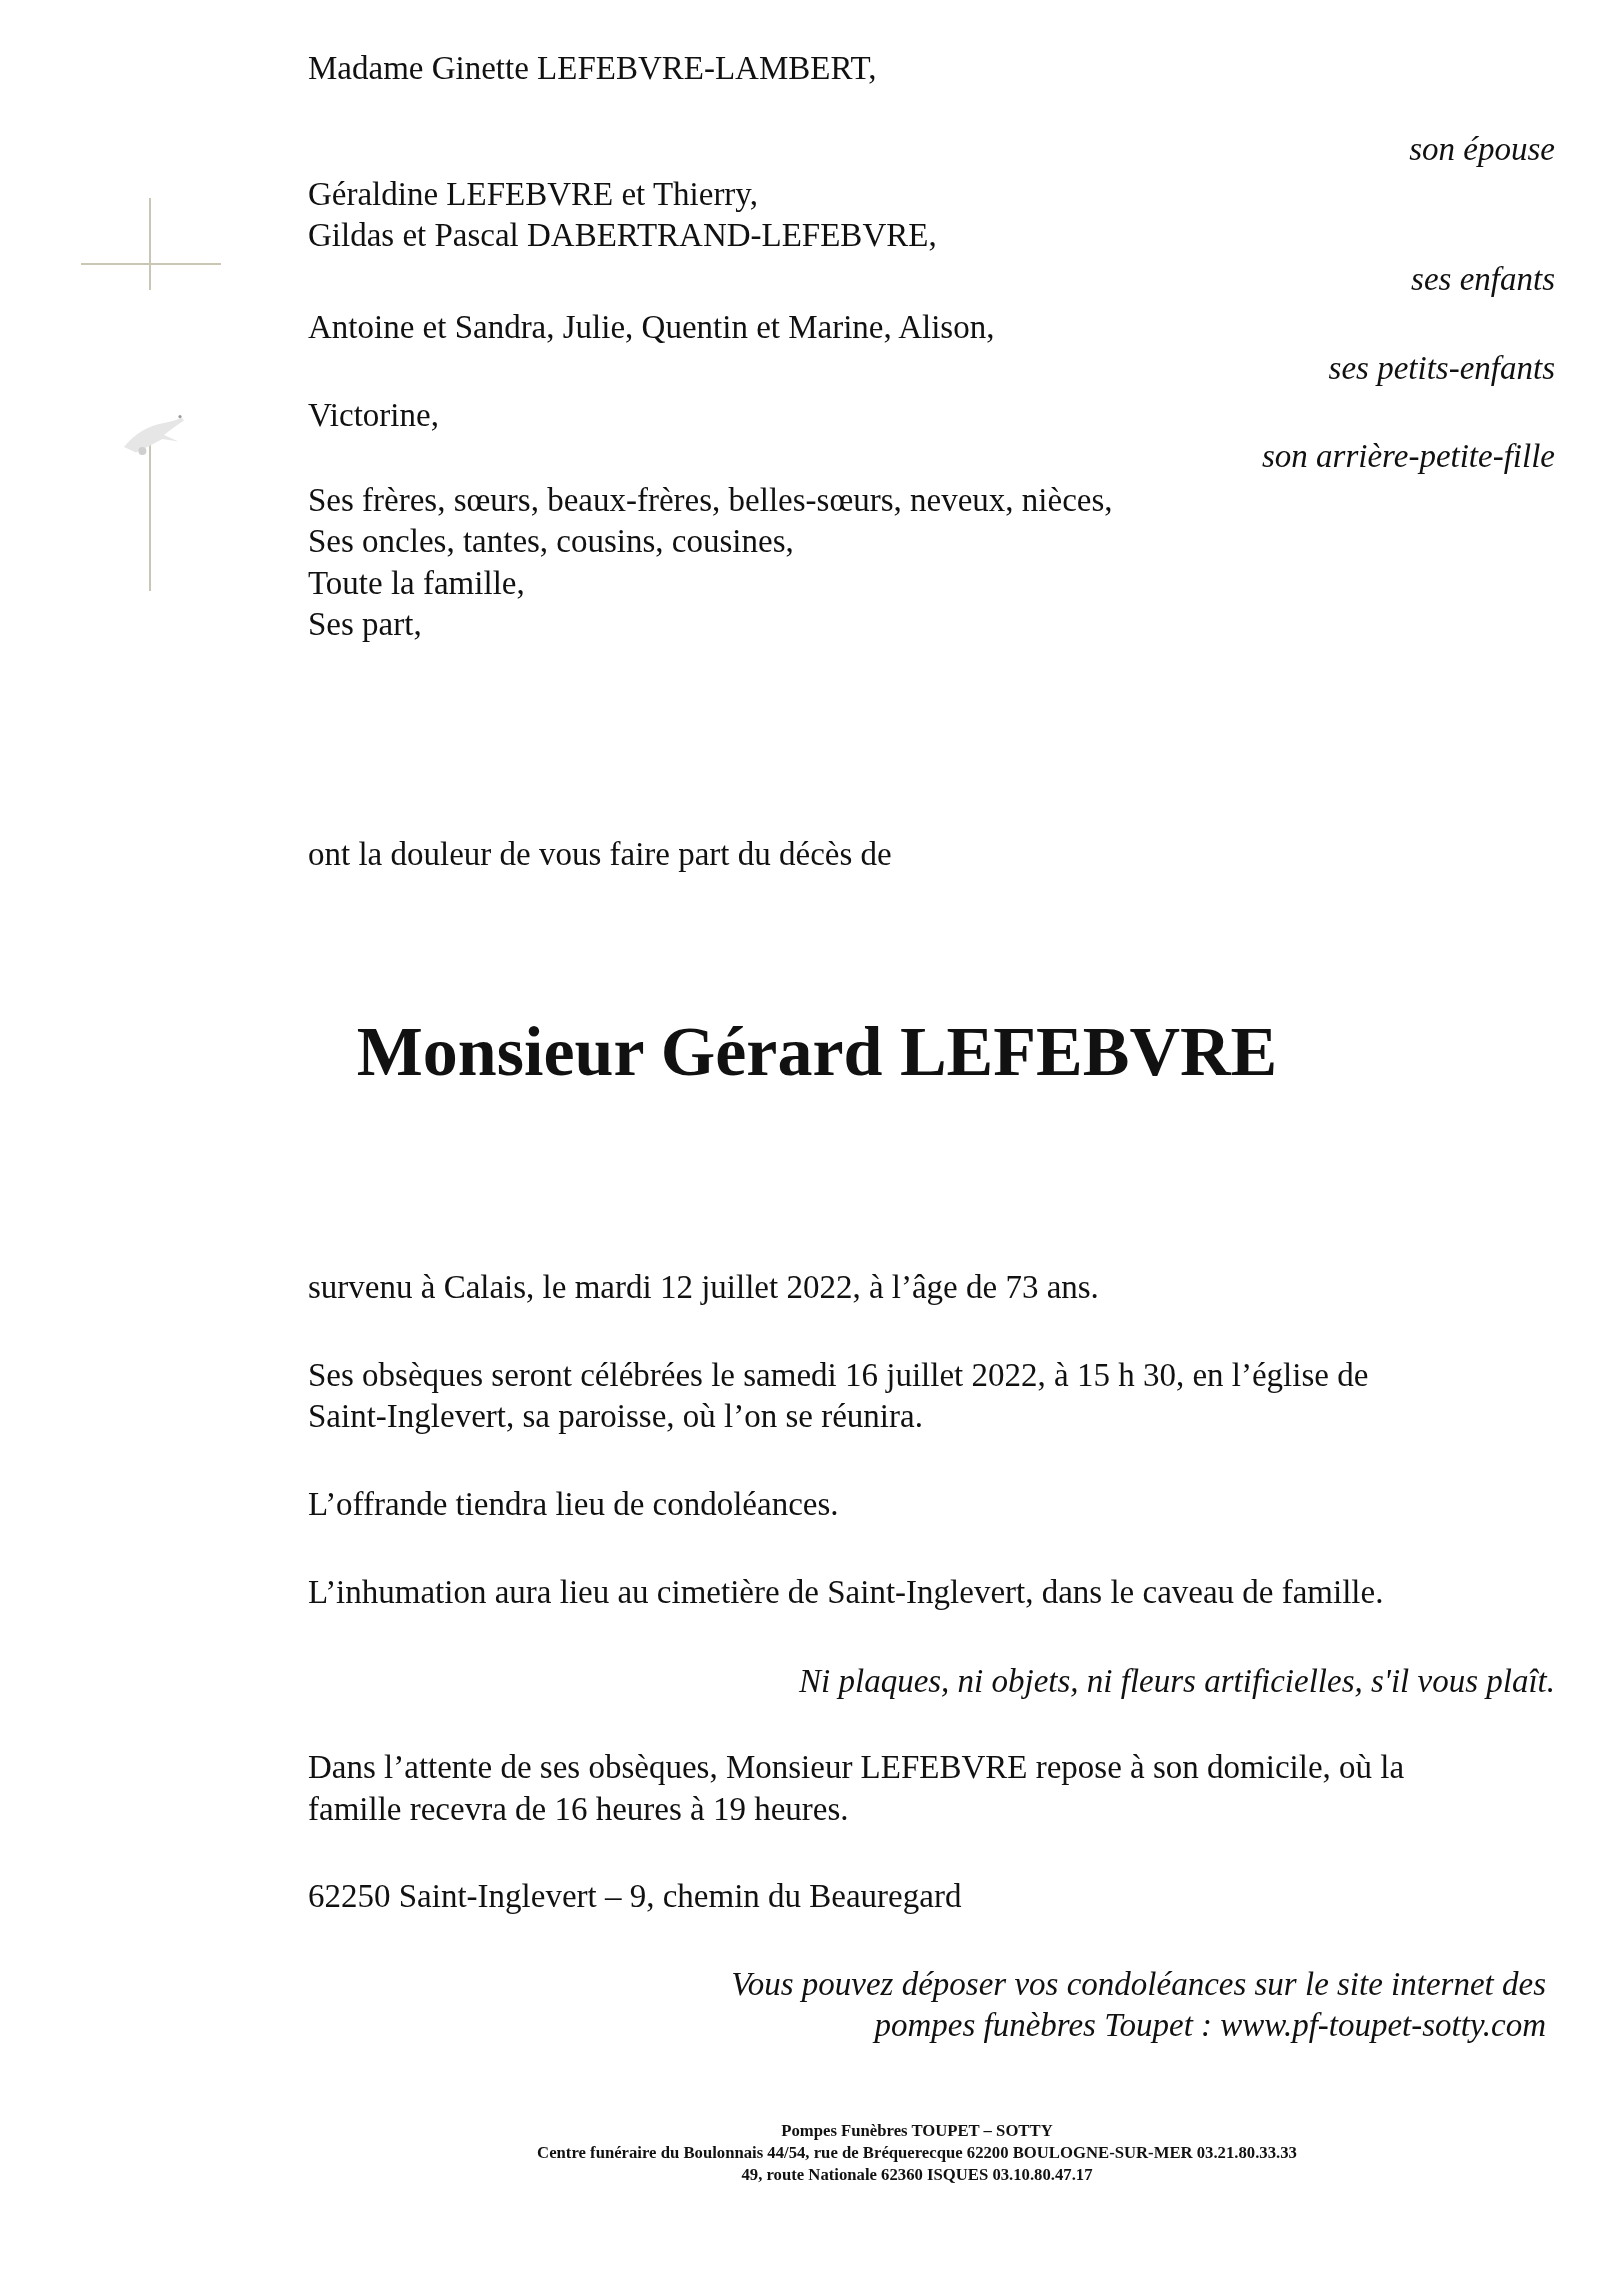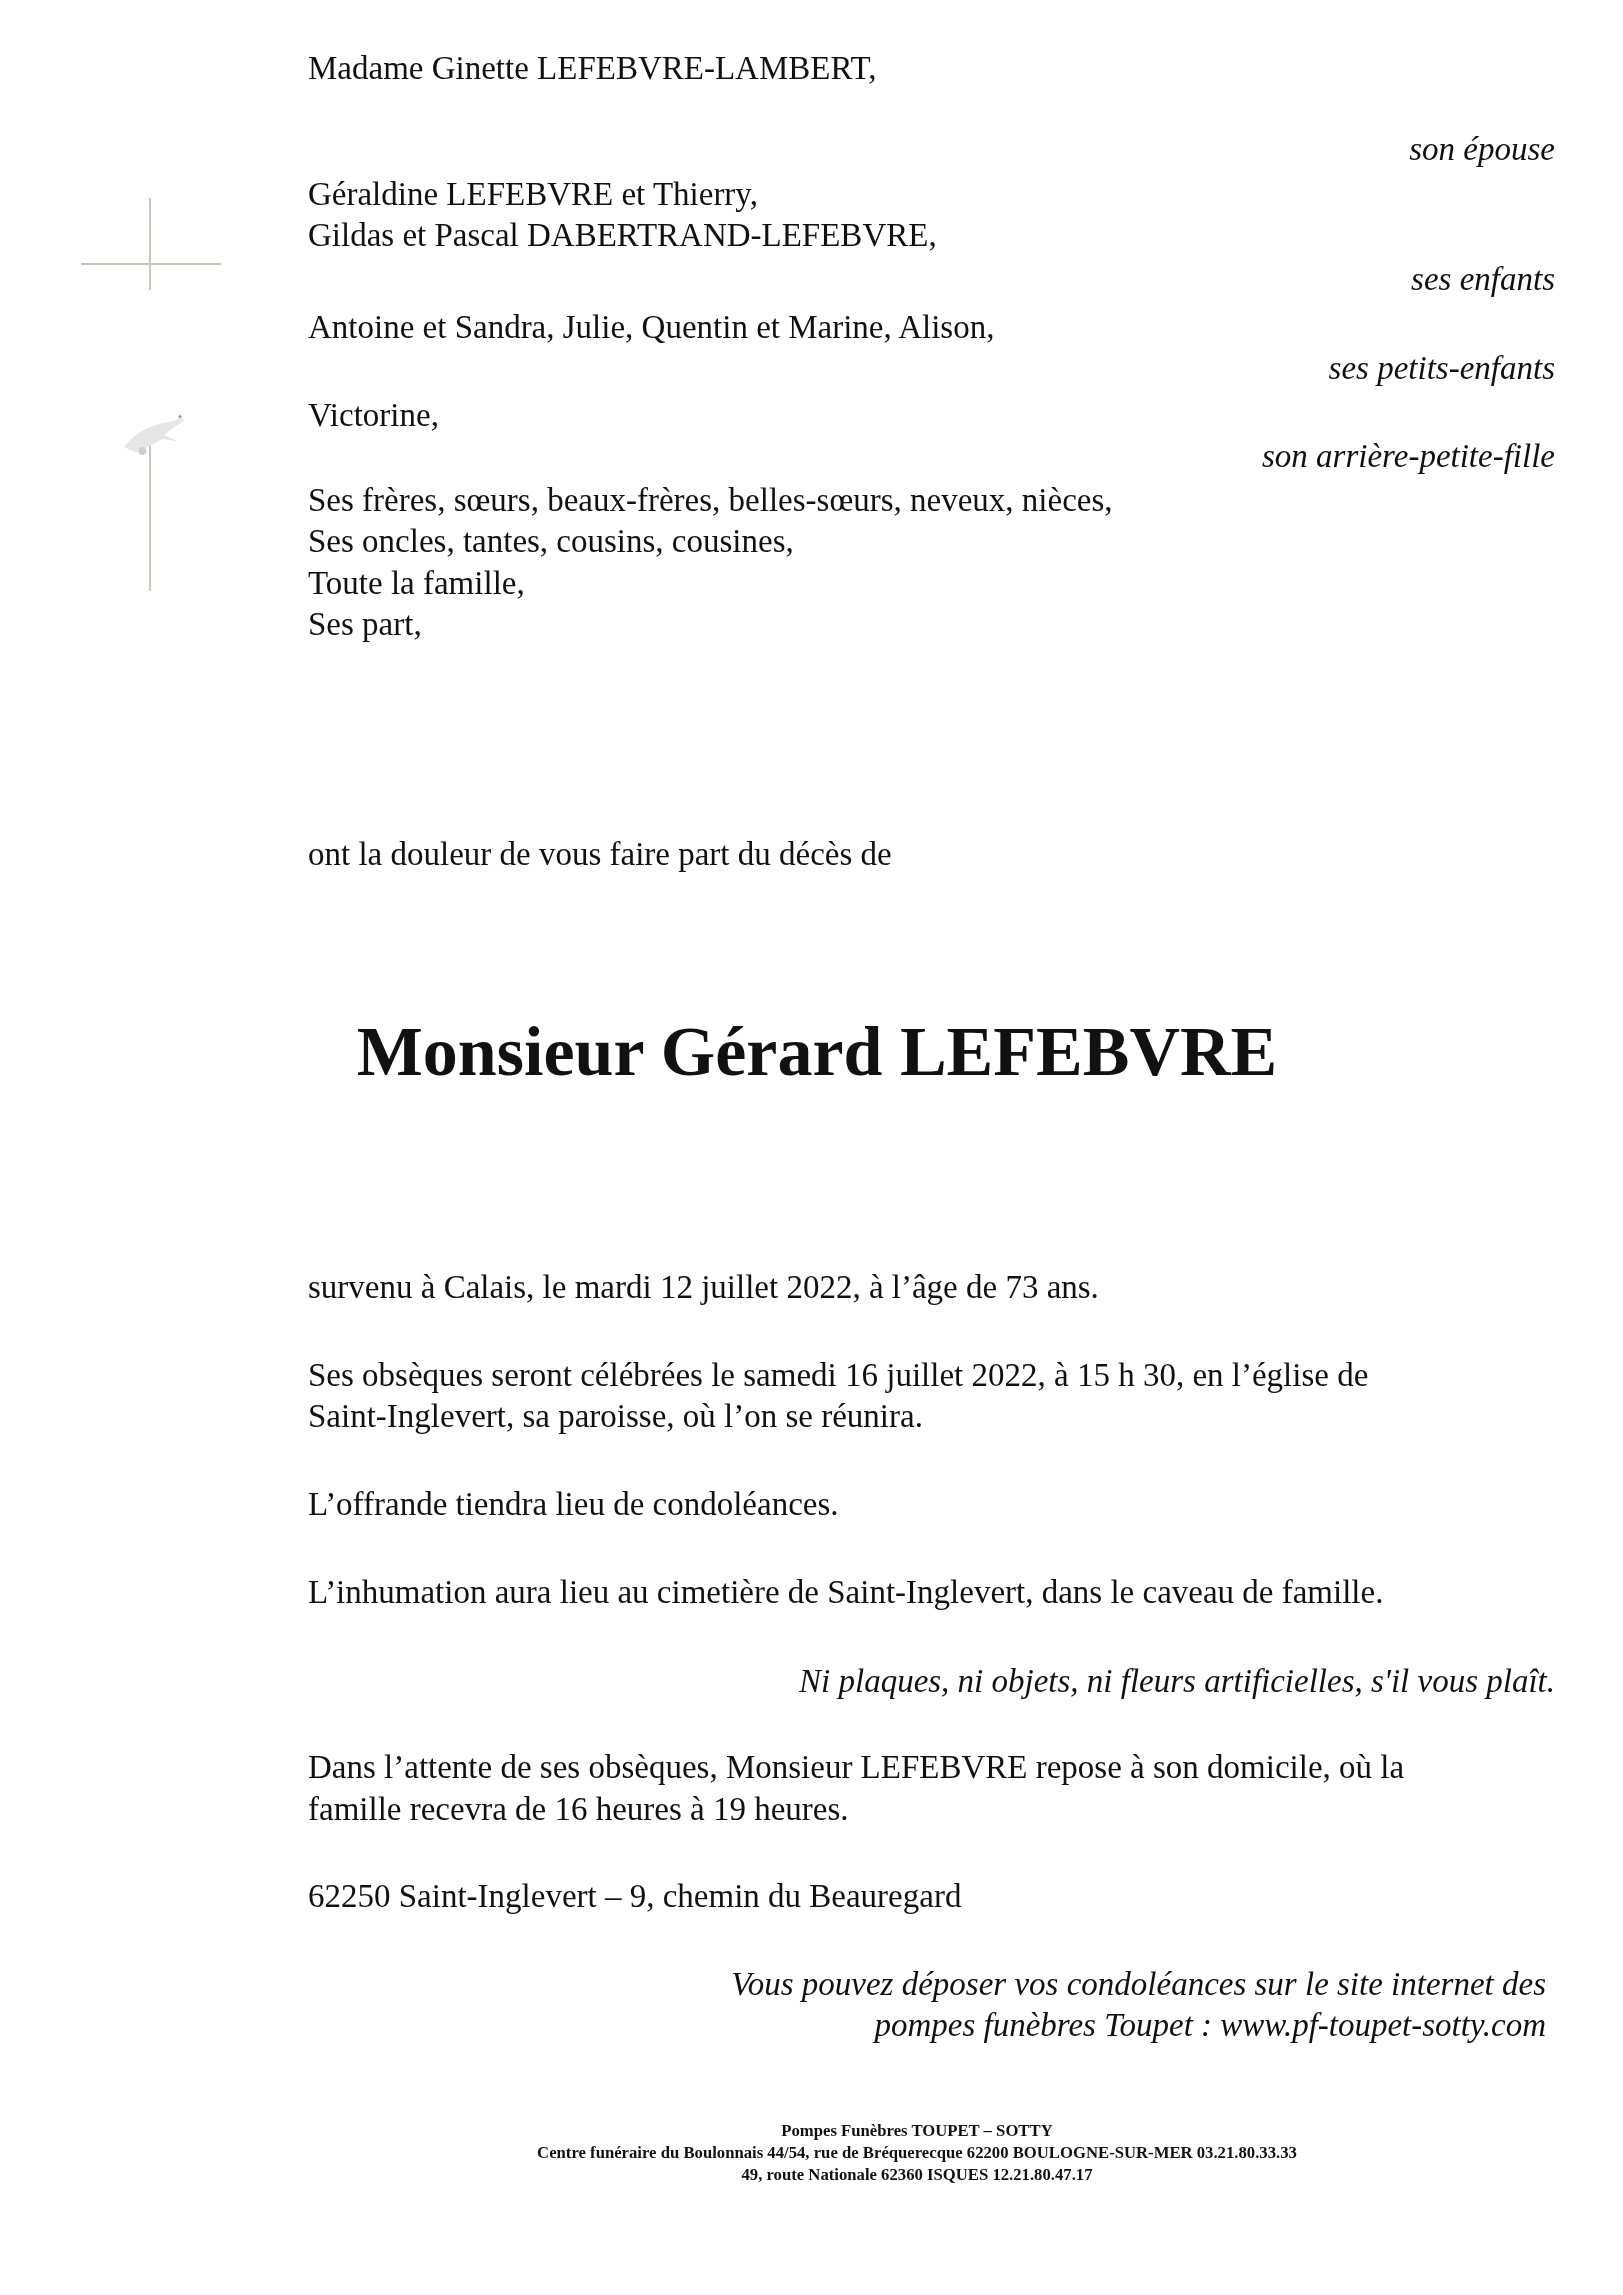--- a/index.html
+++ b/index.html
@@ -74,16 +74,16 @@
   <div class="line left" style="top:1876px">62250 Saint-Inglevert – 9, chemin du Beauregard</div>
 
   <div class="center-block" style="top:1964px">
     <div>Vous pouvez déposer vos condoléances sur le site internet des</div>
     <div>pompes funèbres Toupet : www.pf-toupet-sotty.com</div>
   </div>
 
   <div class="footer">
     <div>Pompes Funèbres TOUPET – SOTTY</div>
     <div>Centre funéraire du Boulonnais 44/54, rue de Bréquerecque 62200 BOULOGNE-SUR-MER 03.21.80.33.33</div>
-    <div>49, route Nationale 62360 ISQUES 12.21.80.47.17</div>
+    <div>49, route Nationale 62360 ISQUES 03.10.80.47.17</div>
   </div>
 </div>
 
 
 </body></html>

